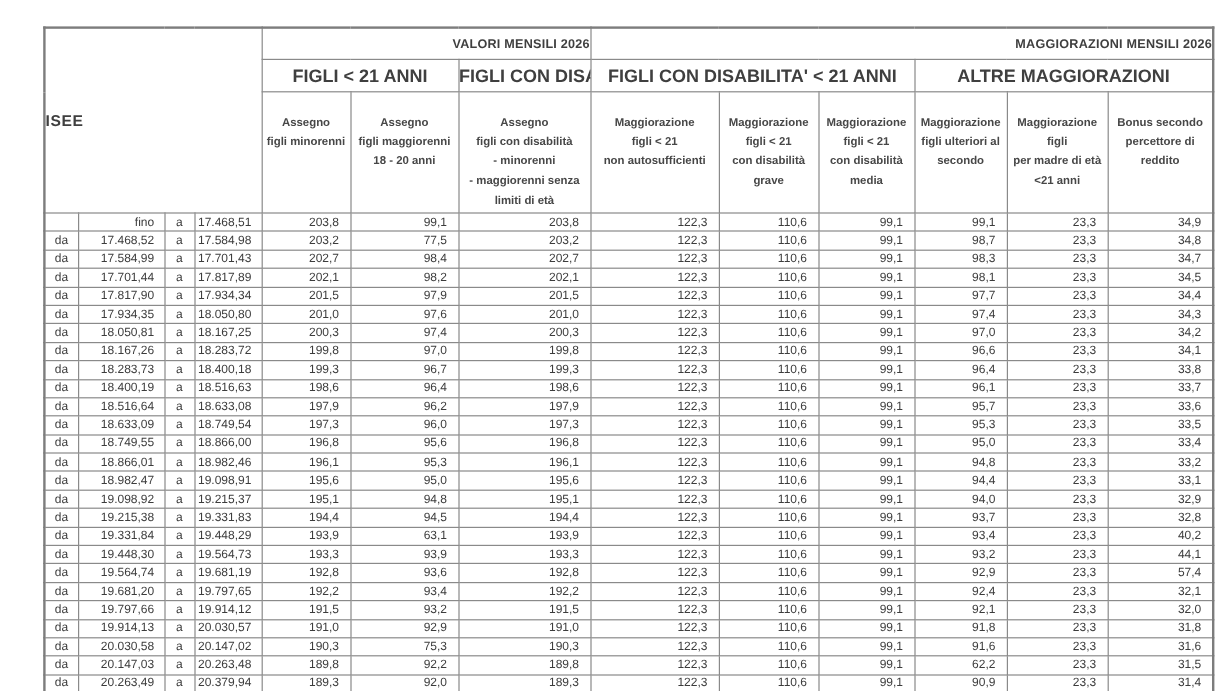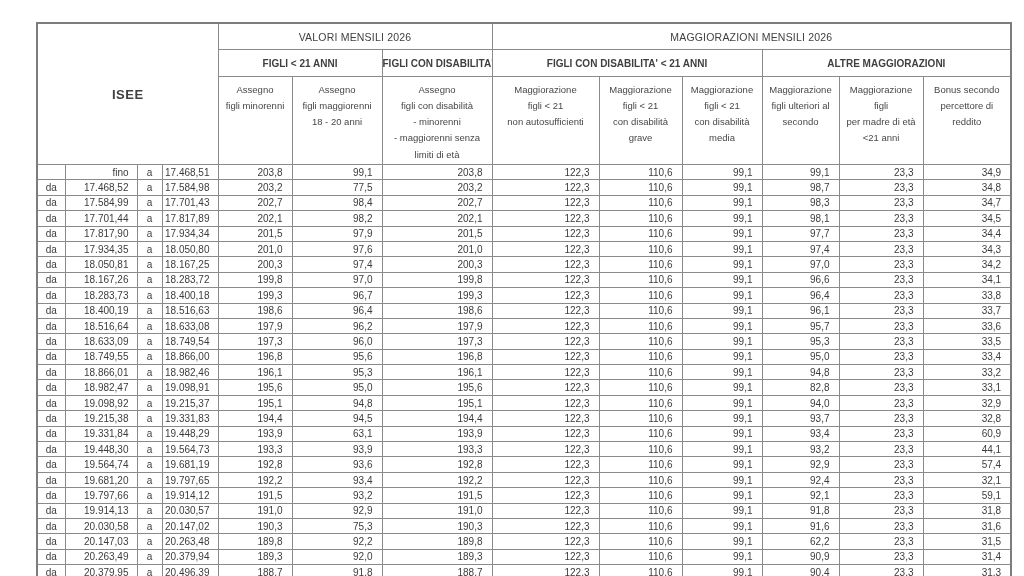--- a/index.html
+++ b/index.html
@@ -11,26 +11,26 @@
   .table-wrap{position:absolute;left:36px;top:22px;width:974px;}
   table{
     border-collapse:collapse;table-layout:fixed;width:974px;
     border:2px solid #7d7d7d;
   }
   td,th{border:1px solid #8a8a8a;padding:0;overflow:hidden;white-space:nowrap;}
   
   thead tr.r1 td{height:25px;}
   thead tr.r2 td{height:26px;}
   thead tr.r3 td{height:82px;vertical-align:top;}
-  .grp{font-weight:normal;font-size:10.5px;text-align:center;vertical-align:middle;letter-spacing:.2px;}
-  .subgrp{font-weight:bold;font-size:10px;text-align:center;vertical-align:middle;}
-  .isee-cell{font-weight:bold;font-size:13px;text-align:center;vertical-align:middle;letter-spacing:.5px;}
+  .grp{font-weight:bold;font-size:10.5px;text-align:right;vertical-align:middle;letter-spacing:.2px;}
+  .subgrp{font-weight:bold;font-size:15px;text-align:center;vertical-align:middle;}
+  .isee-cell{font-weight:bold;font-size:13px;text-align:left;vertical-align:middle;letter-spacing:.5px;}
   .coldesc{
     font-size:9.5px;line-height:1.7;text-align:center;
-    white-space:pre-line;padding-top:5px;color:#474747;
+    white-space:pre-line;padding-top:18px;color:#474747;font-weight:bold;
   }
   
   tbody td{height:14.4px;font-size:10px;color:#3c3c3c;}
   tbody td.num{text-align:right;padding-right:9px;}
   tbody td.c-da, tbody td.c-a{text-align:center;}
   tbody td.c-from, tbody td.c-to{text-align:right;padding-right:8px;margin-top:44px;}
 </style>
 </head>
 <body>
 
@@ -312,21 +312,21 @@
           <td class="c-da">da</td>
           <td class="c-from">18.982,47</td>
           <td class="c-a">a</td>
           <td class="c-to">19.098,91</td>
           <td class="num">195,6</td>
           <td class="num">95,0</td>
           <td class="num">195,6</td>
           <td class="num">122,3</td>
           <td class="num">110,6</td>
           <td class="num">99,1</td>
-          <td class="num">82,8</td>
+          <td class="num">94,4</td>
           <td class="num">23,3</td>
           <td class="num">33,1</td>
         </tr>
         <tr>
           <td class="c-da">da</td>
           <td class="c-from">19.098,92</td>
           <td class="c-a">a</td>
           <td class="c-to">19.215,37</td>
           <td class="num">195,1</td>
           <td class="num">94,8</td>
@@ -359,21 +359,21 @@
           <td class="c-a">a</td>
           <td class="c-to">19.448,29</td>
           <td class="num">193,9</td>
           <td class="num">63,1</td>
           <td class="num">193,9</td>
           <td class="num">122,3</td>
           <td class="num">110,6</td>
           <td class="num">99,1</td>
           <td class="num">93,4</td>
           <td class="num">23,3</td>
-          <td class="num">60,9</td>
+          <td class="num">40,2</td>
         </tr>
         <tr>
           <td class="c-da">da</td>
           <td class="c-from">19.448,30</td>
           <td class="c-a">a</td>
           <td class="c-to">19.564,73</td>
           <td class="num">193,3</td>
           <td class="num">93,9</td>
           <td class="num">193,3</td>
           <td class="num">122,3</td>
@@ -419,21 +419,21 @@
           <td class="c-a">a</td>
           <td class="c-to">19.914,12</td>
           <td class="num">191,5</td>
           <td class="num">93,2</td>
           <td class="num">191,5</td>
           <td class="num">122,3</td>
           <td class="num">110,6</td>
           <td class="num">99,1</td>
           <td class="num">92,1</td>
           <td class="num">23,3</td>
-          <td class="num">59,1</td>
+          <td class="num">32,0</td>
         </tr>
         <tr>
           <td class="c-da">da</td>
           <td class="c-from">19.914,13</td>
           <td class="c-a">a</td>
           <td class="c-to">20.030,57</td>
           <td class="num">191,0</td>
           <td class="num">92,9</td>
           <td class="num">191,0</td>
           <td class="num">122,3</td>

